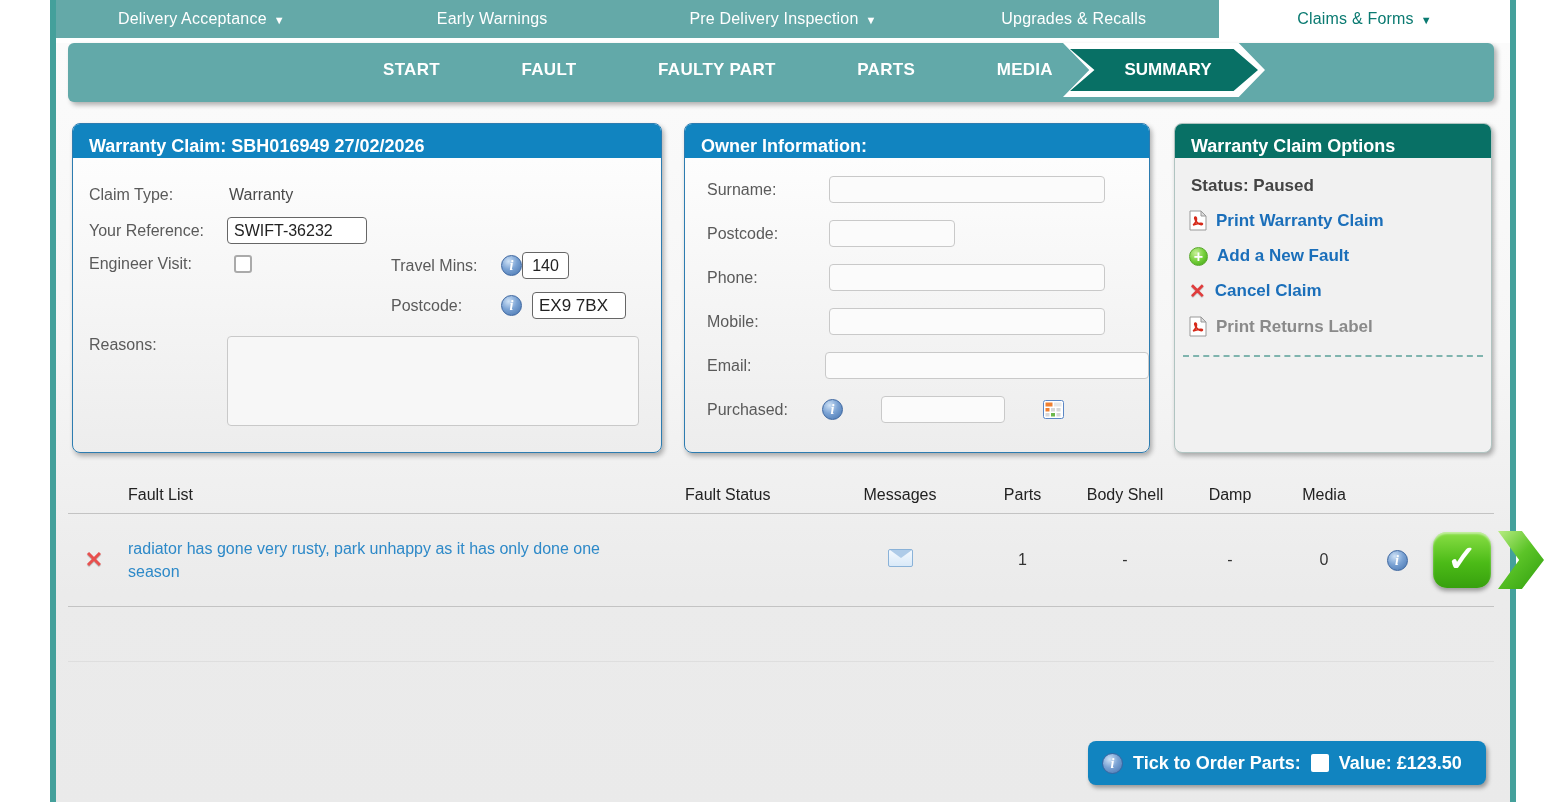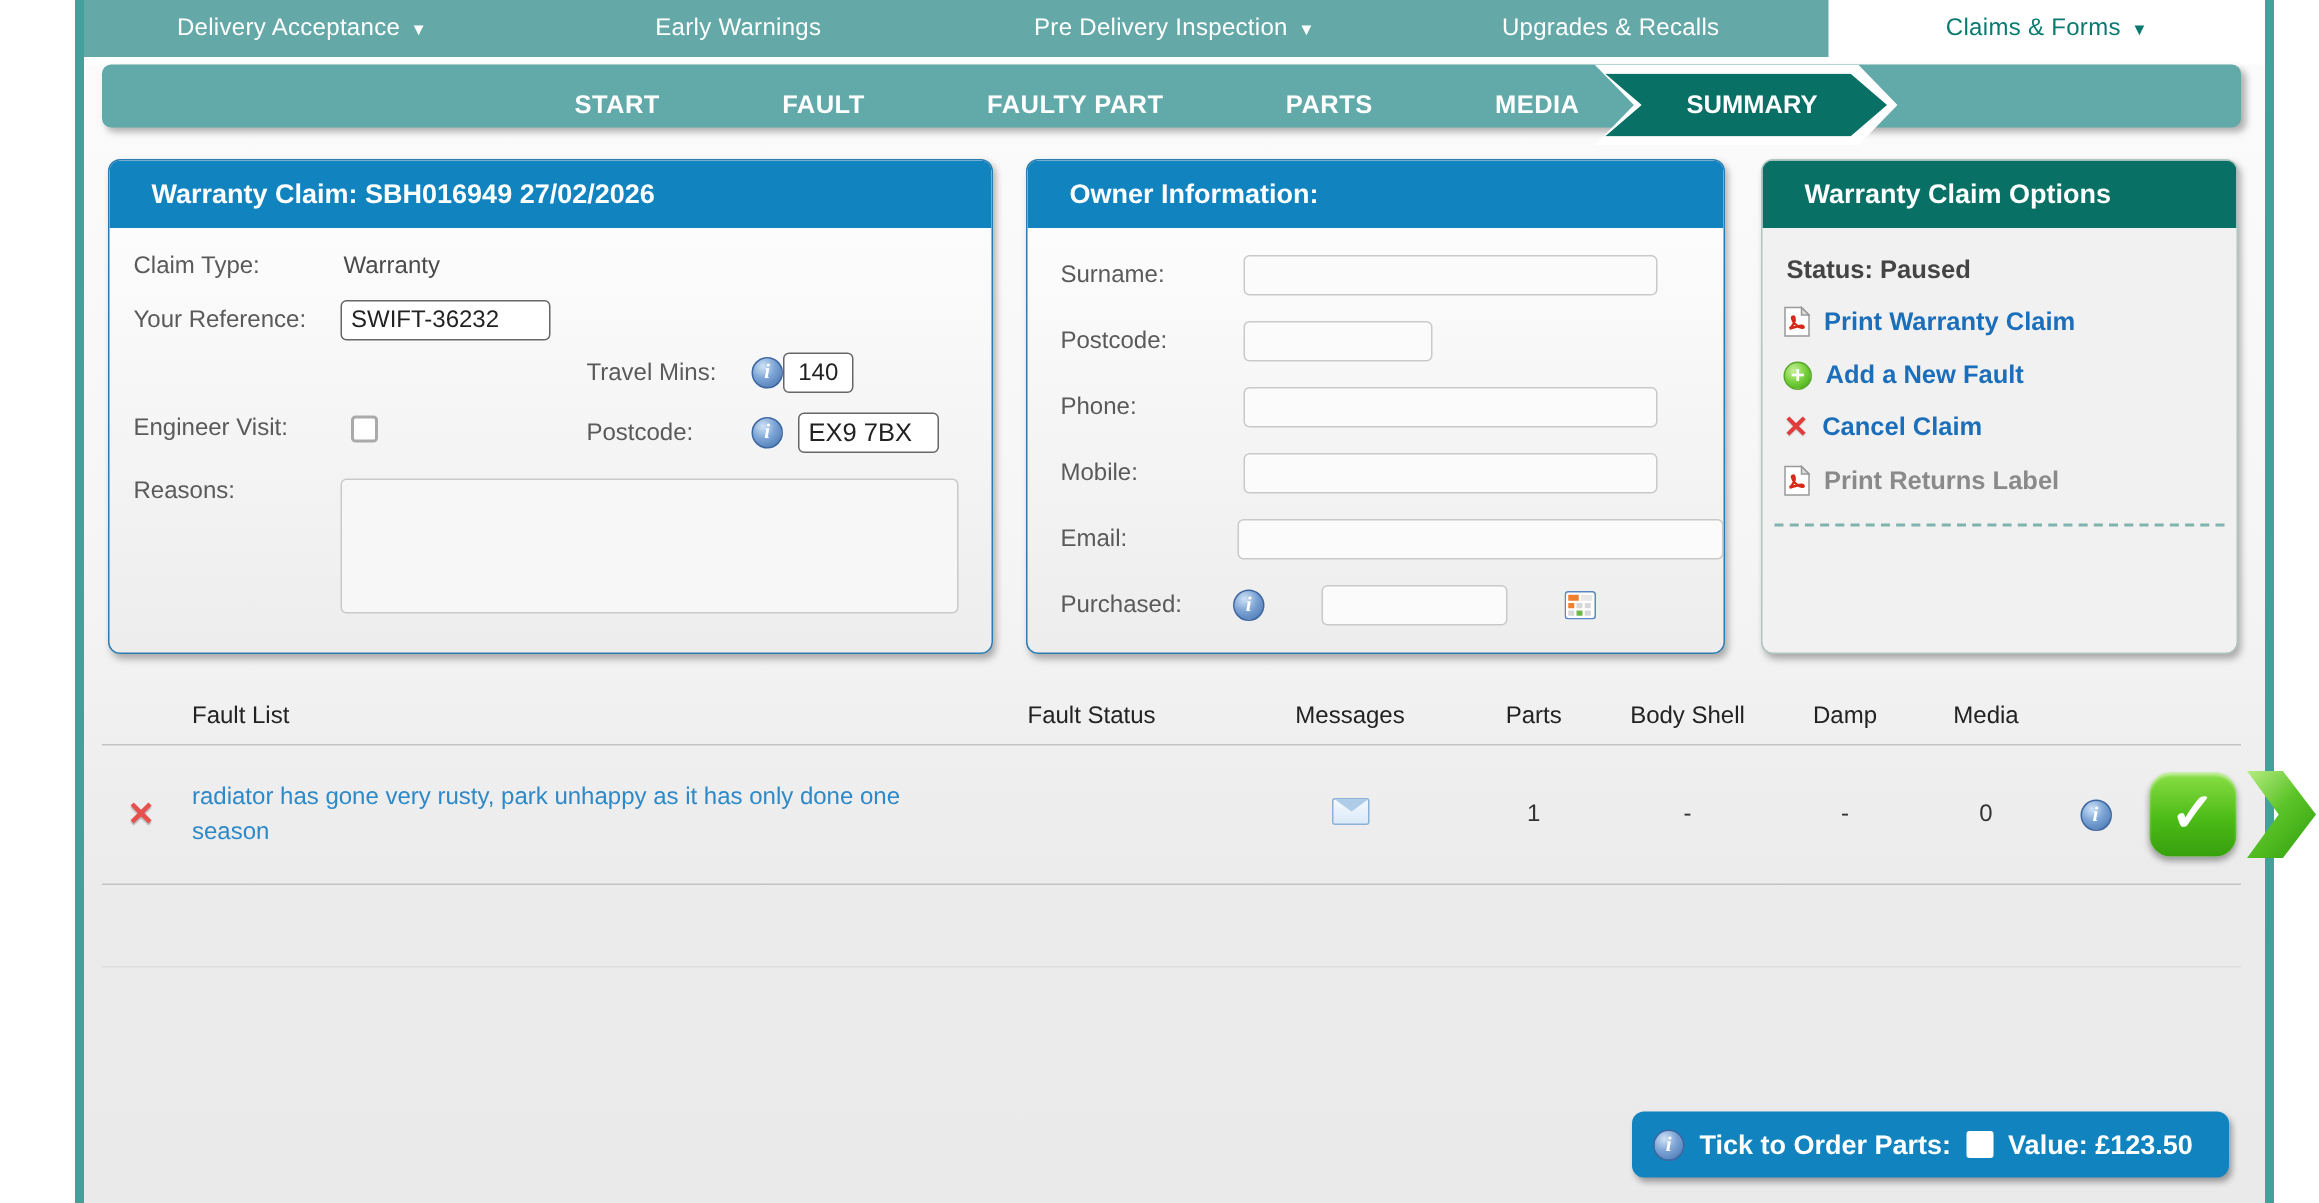--- a/index.html
+++ b/index.html
@@ -28,21 +28,21 @@
     height:764px; position:relative;
     background:linear-gradient(180deg,#fbfbfb 0%,#f6f6f6 40%,#ebebeb 72%,#eaeaea 100%);
   }
   .banner {
     margin:50px 16px 0 12px; height:50px; background:#087065;
     border-radius:6px 6px 0 0; color:#fff; font-weight:bold; font-size:20px;
     line-height:50px; padding-left:23px; letter-spacing:.2px;
     box-shadow:3px 3px 5px rgba(0,0,0,.35);
   }
   .stepsbar {
-    margin:5px 16px 0 12px; height:42px; background:#62a9a9; border-radius:6px;
+    margin:5px 16px 0 12px; height:59px; background:#62a9a9; border-radius:6px;
     box-shadow:3px 3px 5px rgba(0,0,0,.3); position:relative;
   }
   .steps {
     position:absolute; left:315px; width:670px; top:0; height:54px;
     display:flex; justify-content:space-between; align-items:center;
   }
   .step { color:#fff; font-weight:bold; font-size:17px; letter-spacing:.3px; cursor:pointer; }
   .chev-outer {
     position:absolute; left:995px; top:0; width:202px; height:54px; background:#ffffff;
     clip-path:polygon(0 0, 87% 0, 100% 50%, 87% 100%, 0 100%, 13% 50%);
@@ -53,22 +53,22 @@
     display:flex; align-items:center; justify-content:center;
     color:#fff; font-weight:bold; font-size:17px; padding-left:8px;
   }
   
   .panels { margin:21px 18px 0 16px; display:flex; height:330px; }
   .panel {
     border-radius:8px; background:linear-gradient(180deg,#ffffff 0%,#f4f4f4 60%,#ededed 100%);
     box-shadow:2px 3px 5px rgba(0,0,0,.3); overflow:hidden; position:relative;
   }
   .panel-hd {
-    height:45px; line-height:45px; color:#fff; font-weight:bold; font-size:18px;
-    padding-left:28px;
+    height:34px; line-height:45px; color:#fff; font-weight:bold; font-size:18px;
+    padding-left:16px;
   }
   .p-blue  { border:1px solid #2d7cb0; }
   .p-blue .panel-hd { background:#1184c0; }
   .p-teal  { border:1px solid #b0c4c1; background:#f1f1f1; }
   .p-teal .panel-hd { background:#087065; }
   .panel1 { width:590px; }
   .panel2 { width:466px; margin-left:22px; }
   .panel3 { width:318px; margin-left:24px; }
   .lbl { color:#5a5a5a; font-size:16px; }
   .val { color:#4a4a4a; font-size:16px; }
@@ -211,21 +211,21 @@
       <section class="panel p-blue panel1">
         <div class="panel-hd">Warranty Claim: SBH016949 27/02/2026</div>
         <div class="row" style="left:16px; top:62px;">
           <span class="lbl" style="width:140px;">Claim Type:</span>
           <span class="val">Warranty</span>
         </div>
         <div class="row" style="left:16px; top:93px;">
           <span class="lbl" style="width:138px;">Your Reference:</span>
           <input class="ibox" style="width: 140px;" value="SWIFT-36232">
         </div>
-        <div class="row" style="left:16px; top:131px;margin-top:39px;">
+        <div class="row" style="left:16px; top:131px;">
           <span class="lbl" style="width:145px;">Engineer Visit:</span>
           <span class="cb"></span>
         </div>
         <div class="row" style="left:318px; top:128px;">
           <span class="lbl" style="width:110px;">Travel Mins:</span>
           <span class="info">i</span>
           <input class="ibox center" style="width: 47px; margin-left: 0;" value="140">
         </div>
         <div class="row" style="left:318px; top:168px;">
           <span class="lbl" style="width:110px;">Postcode:</span>

